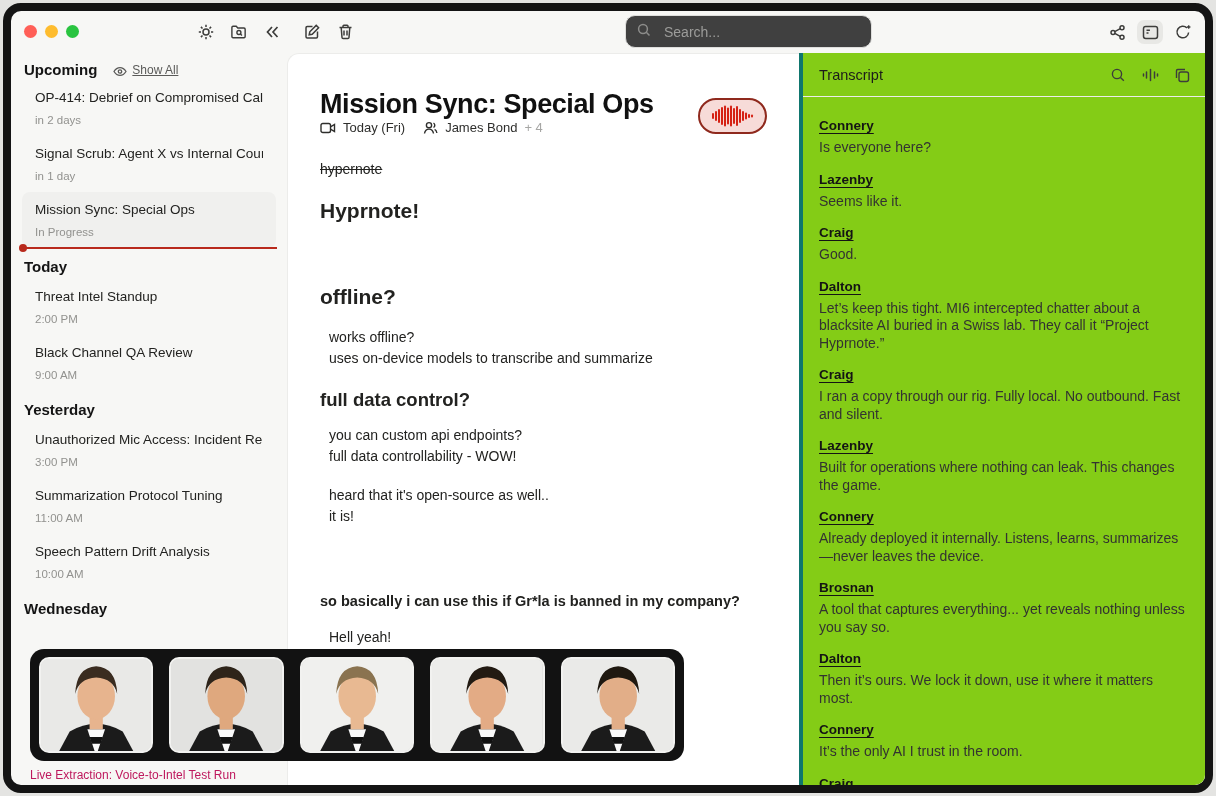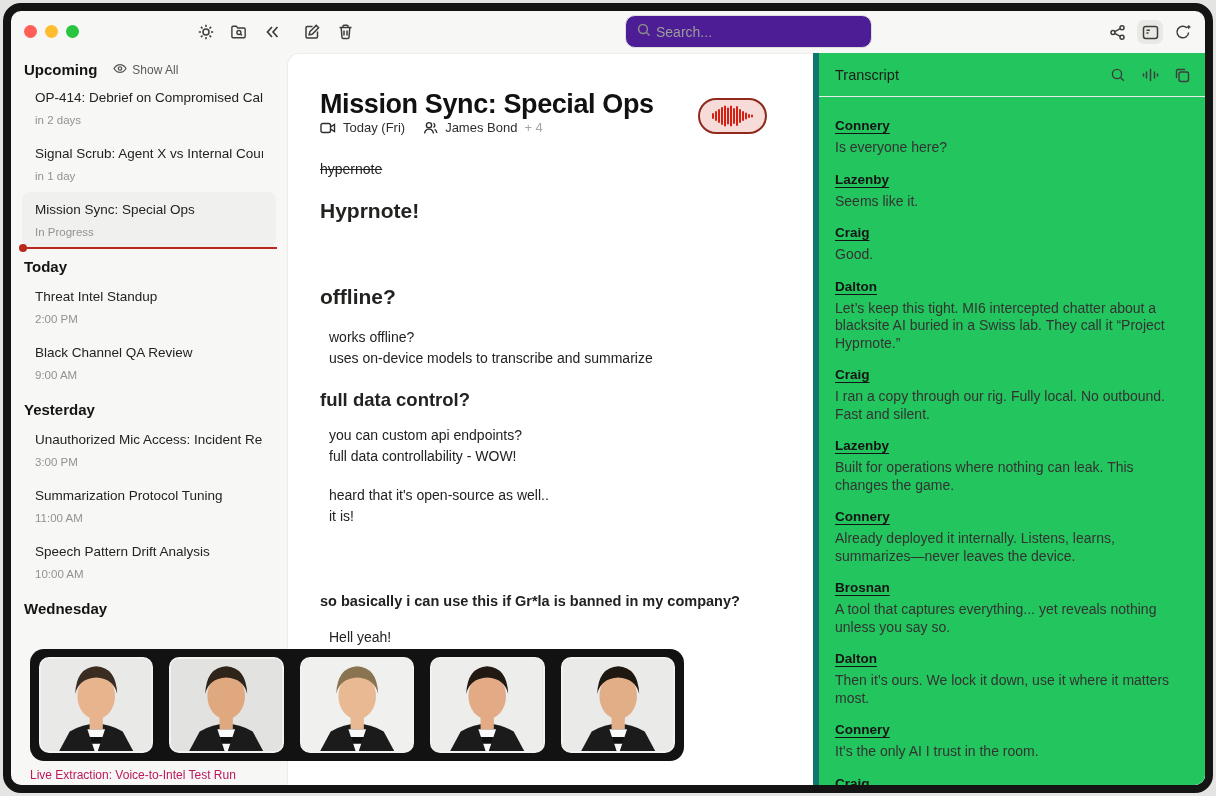--- a/index.html
+++ b/index.html
@@ -13,28 +13,28 @@
   .tl.red{background:#ff5f57;}
   .tl.yellow{background:#febc2e;}
   .tl.green{background:#29c440;}
   .tb-group{position:absolute;top:0;height:42px;display:flex;align-items:center;gap:15px;color:#3d3d3b;}
   .tb-group.g1{left:186px;}
   .tb-group.g2{left:292px;}
   .tb-group.g3{right:13px;gap:11px;}
   .tb-icon{width:18px;height:18px;display:flex;align-items:center;justify-content:center;cursor:pointer;}
   .tb-icon svg{display:block;}
   .tb-icon.active-bg{background:#e8e8e5;border-radius:7px;width:26px;height:24px;}
-  .searchbox{position:absolute;left:614px;top:4px;width:247px;height:33px;background:#4c1d95;border:1px solid #dededc;border-radius:10px;display:flex;align-items:center;gap:4px;padding:0 10px;box-sizing:border-box;}
+  .searchbox{position:absolute;left:614px;top:4px;width:247px;height:33px;background:#404040;border:1px solid #dededc;border-radius:10px;display:flex;align-items:center;gap:12px;padding:0 10px;box-sizing:border-box;}
   .searchbox .ph{color:#9c9c9a;font-size:14px;}
 
   
   .sidebar{position:absolute;top:42px;left:0;width:276px;bottom:0;overflow:hidden;}
   .side-header-row{display:flex;align-items:center;gap:16px;margin:8px 13px 2px;}
   .side-sec-label{font-size:15px;font-weight:700;color:#141414;}
-  .showall{display:flex;align-items:flex-start;gap:5px;color:#5a5a58;cursor:pointer;}
+  .showall{display:flex;align-items:flex-end;gap:5px;color:#5a5a58;cursor:pointer;text-decoration:underline;}
   .showall span{font-size:12px;}
   .side-items{margin-top:2px;}
   .side-item{margin:0 11px;padding:10px 13px 10px;border-radius:8px;position:relative;cursor:pointer;}
   .side-item .ttl{font-size:13.5px;color:#232321;line-height:16px;white-space:nowrap;overflow:hidden;}
   .side-item .sub{font-size:11.5px;color:#92928f;margin-top:8px;}
   .side-item.selected{background:#f0f0ee;}
   .side-item.selected::after{content:"";position:absolute;left:1px;right:-1px;bottom:-1px;height:2px;background:#b8291c;}
   .side-item.selected::before{content:"";position:absolute;left:-3px;bottom:-4px;width:8px;height:8px;border-radius:50%;background:#b8291c;}
   .side-sec{margin-top:10px;}
   .side-sec .side-sec-label{margin:8px 13px 4px;display:block;}
@@ -56,21 +56,21 @@
   .note-body{margin-top:26px;}
   .blk{color:#222220;}
   .blk.strike{font-size:14px;text-decoration:line-through;margin:0 0 14px;}
   .blk.h2{font-size:21px;font-weight:700;margin:22px 0 18px;}
   .blk.h3{font-size:18.5px;font-weight:700;margin:20px 0 14px;}
   .blk.p{font-size:14px;line-height:21px;margin:0 9px 18px;white-space:pre-line;}
   .blk.bold{font-size:14.5px;font-weight:700;margin:26px 0 18px;}
   .blk.spacer{height:22px;}
 
   
-  .transcript{position:absolute;top:42px;left:788px;right:0;bottom:0;background:#22c55e;border-left:6px solid #0f766e;border-top-left-radius:0;margin-left:14px;}
+  .transcript{position:absolute;top:42px;left:788px;right:0;bottom:0;background:#84cc16;border-left:4px solid #0f766e;border-top-left-radius:0;}
   .t-header{position:absolute;top:0;left:0;right:0;height:44px;border-bottom:1px solid #ececea;display:flex;align-items:center;padding:0 14px 0 16px;box-sizing:border-box;}
   .t-title{font-size:14.5px;color:#1c1c1a;}
   .t-actions{margin-left:auto;display:flex;align-items:center;gap:14px;color:#3d3d3b;}
   .t-body{position:absolute;top:45px;bottom:0;left:0;right:0;overflow:hidden;padding:20px 16px 0;box-sizing:border-box;}
   .t-entry{margin-bottom:15px;}
   .t-speaker{font-size:13.5px;font-weight:700;color:#141414;text-decoration:underline;text-underline-offset:3px;margin-bottom:6px;}
   .t-text{font-size:14px;line-height:17.5px;color:#333331;}
 </style>
 </head>
 <body>

